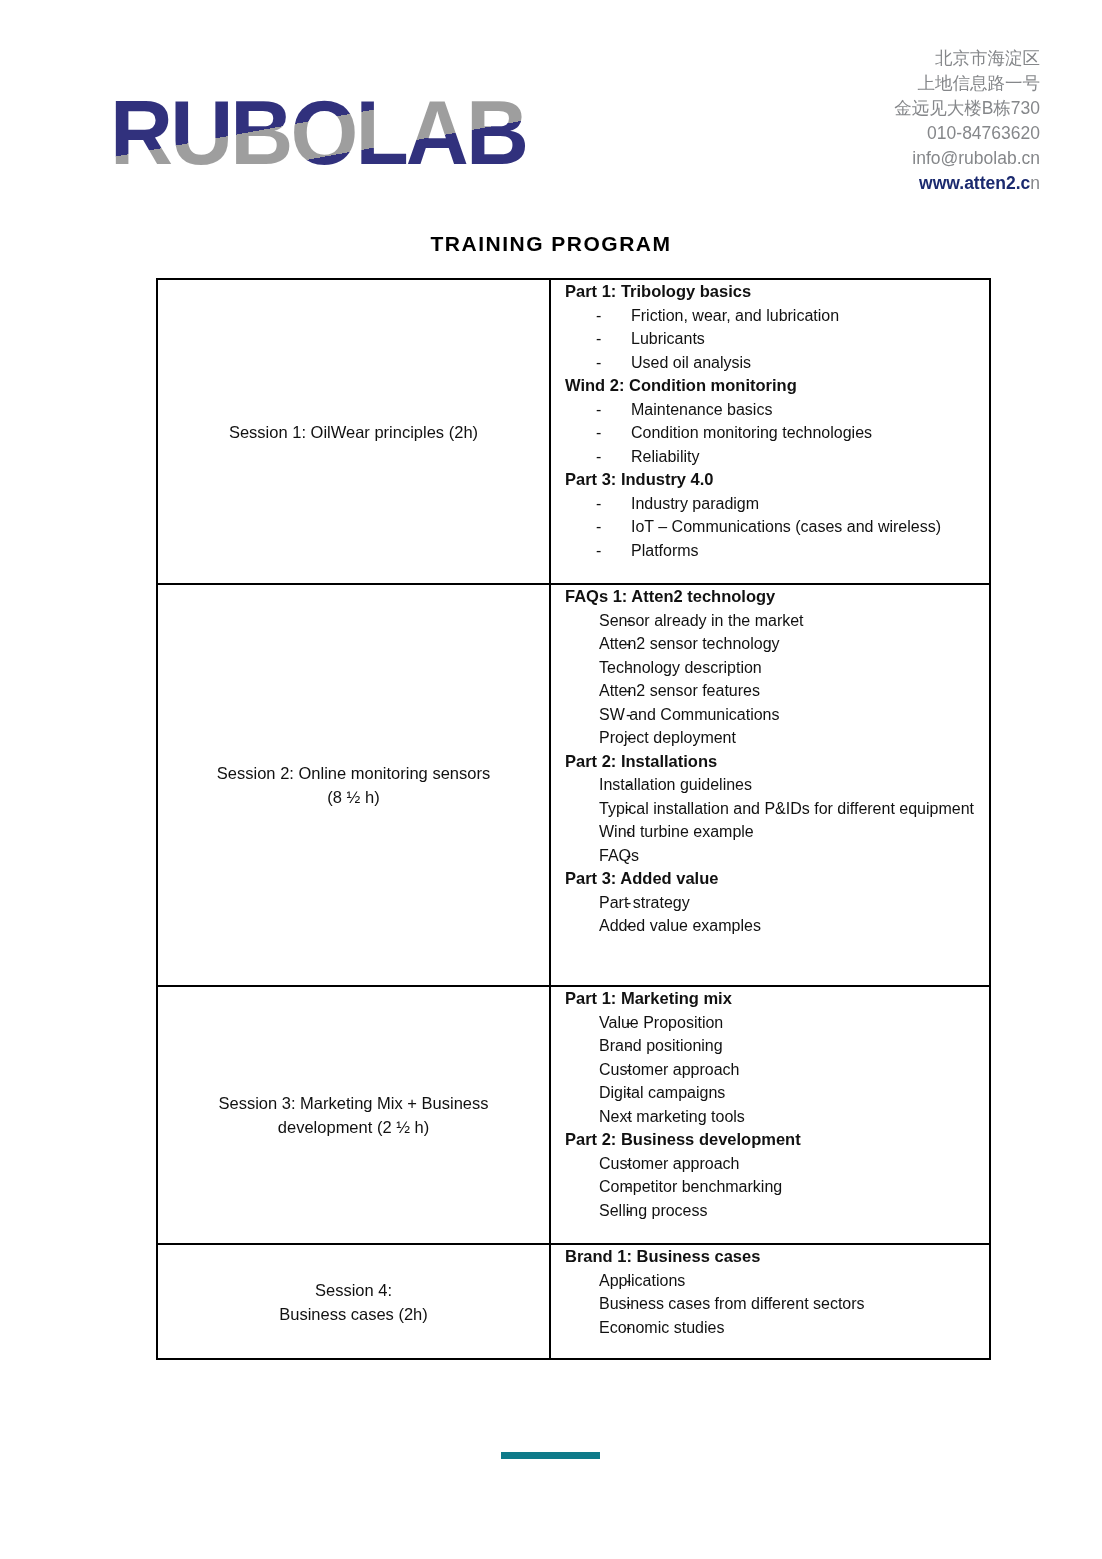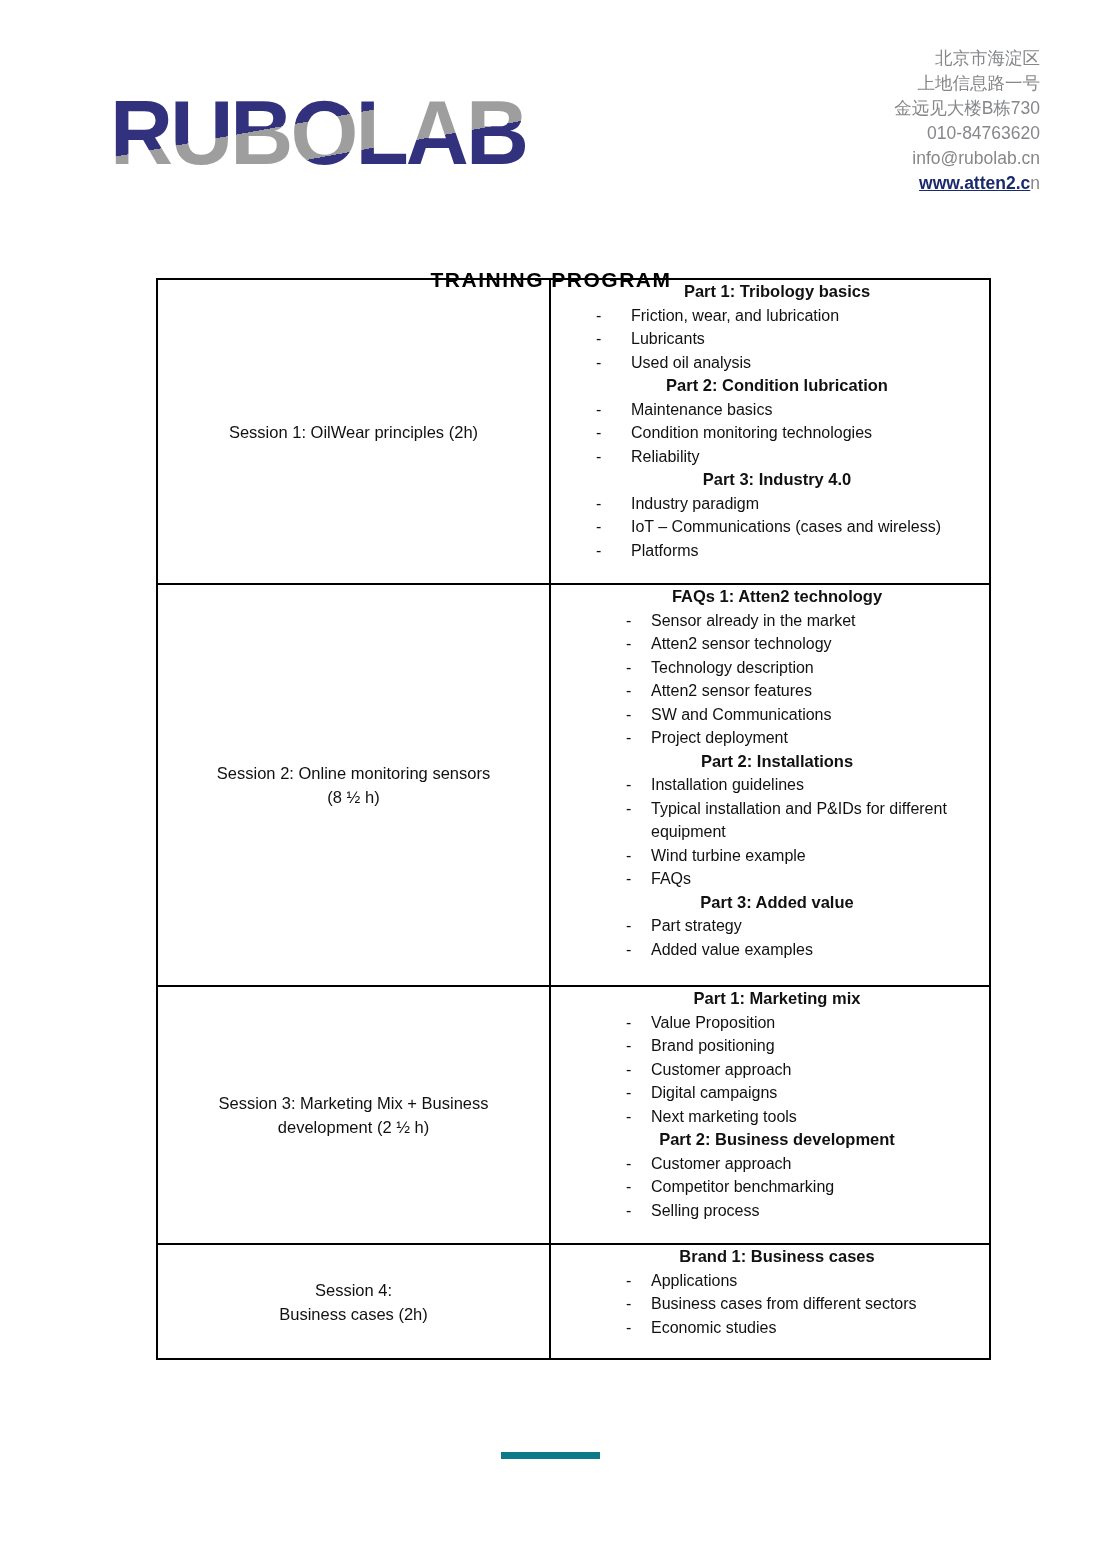--- a/index.html
+++ b/index.html
@@ -31,29 +31,28 @@
     transform:scaleX(.97);
     transform-origin:left center;
   }
   .contact{
     position:absolute;top:46px;right:62px;
     text-align:right;
     font-size:17.5px;line-height:24.9px;
     color:var(--addr-gray);
     margin-left:40px;
   }
-  .contact .web-bold{font-weight:700;color:var(--web-navy);text-decoration:underline;}
+  .contact .web-bold{font-weight:700;color:var(--web-navy);}
   .contact .web-tail{color:var(--addr-gray);font-weight:400;}
   
   .doc-title{
     position:absolute;left:0;right:0;top:232px;
     text-align:center;
     font-size:21px;font-weight:700;letter-spacing:1.5px;
     color:#000;
-    margin-top:36px;
   }
   
   table.program{
     position:absolute;left:156px;top:278px;
     width:829px;
     border-collapse:collapse;table-layout:fixed;
   }
   table.program td{
     border:2px solid #000;
     padding:0;
@@ -66,29 +65,28 @@
     padding:0 18px;
   }
   td.parts-cell{
     width:438px;
     vertical-align:top;
     padding:3px 6px 3px 0;
   }
   .part-title{
     font-weight:700;font-size:16.5px;line-height:23.5px;
     padding-left:14px;
-    text-align:center;
   }
   .part-item{
     font-size:16px;line-height:23.5px;
     position:relative;
   }
   .indent-a .part-item{padding-left:80px;}
   .indent-a .part-item::before{content:"-";position:absolute;left:45px;top:0;}
-  .indent-b .part-item{padding-left:100px;}
+  .indent-b .part-item{padding-left:48px;}
   .indent-b .part-item::before{content:"-";position:absolute;left:75px;top:0;}
   
   .footer-rule{
     position:absolute;left:501px;top:1452px;
     width:99px;height:7px;
     background:var(--teal);
   }
 </style>
 </head>
 <body>
@@ -112,21 +110,21 @@
   <tbody id="program-body">
       <tr style="height: 305px;">
         <td class="session-cell">
           <div>Session 1: OilWear principles (2h)</div>
         </td>
         <td class="parts-cell indent-a">
           <div class="part-title">Part 1: Tribology basics</div>
           <div class="part-item">Friction, wear, and lubrication</div>
           <div class="part-item">Lubricants</div>
           <div class="part-item">Used oil analysis</div>
-          <div class="part-title">Part 2: Condition lubrication</div>
+          <div class="part-title">Wind 2: Condition monitoring</div>
           <div class="part-item">Maintenance basics</div>
           <div class="part-item">Condition monitoring technologies</div>
           <div class="part-item">Reliability</div>
           <div class="part-title">Part 3: Industry 4.0</div>
           <div class="part-item">Industry paradigm</div>
           <div class="part-item">IoT – Communications (cases and wireless)</div>
           <div class="part-item">Platforms</div>
         </td>
       </tr>
       <tr style="height: 402px;">

